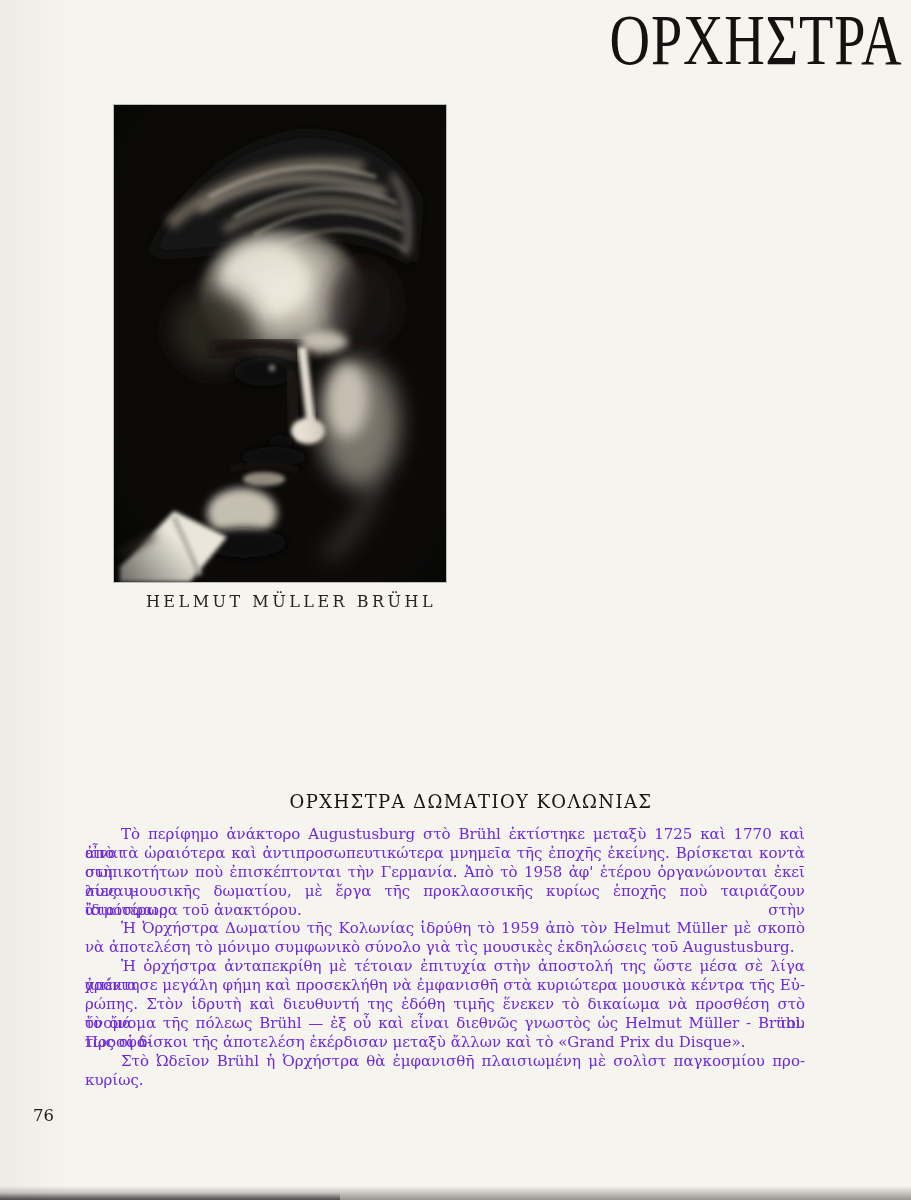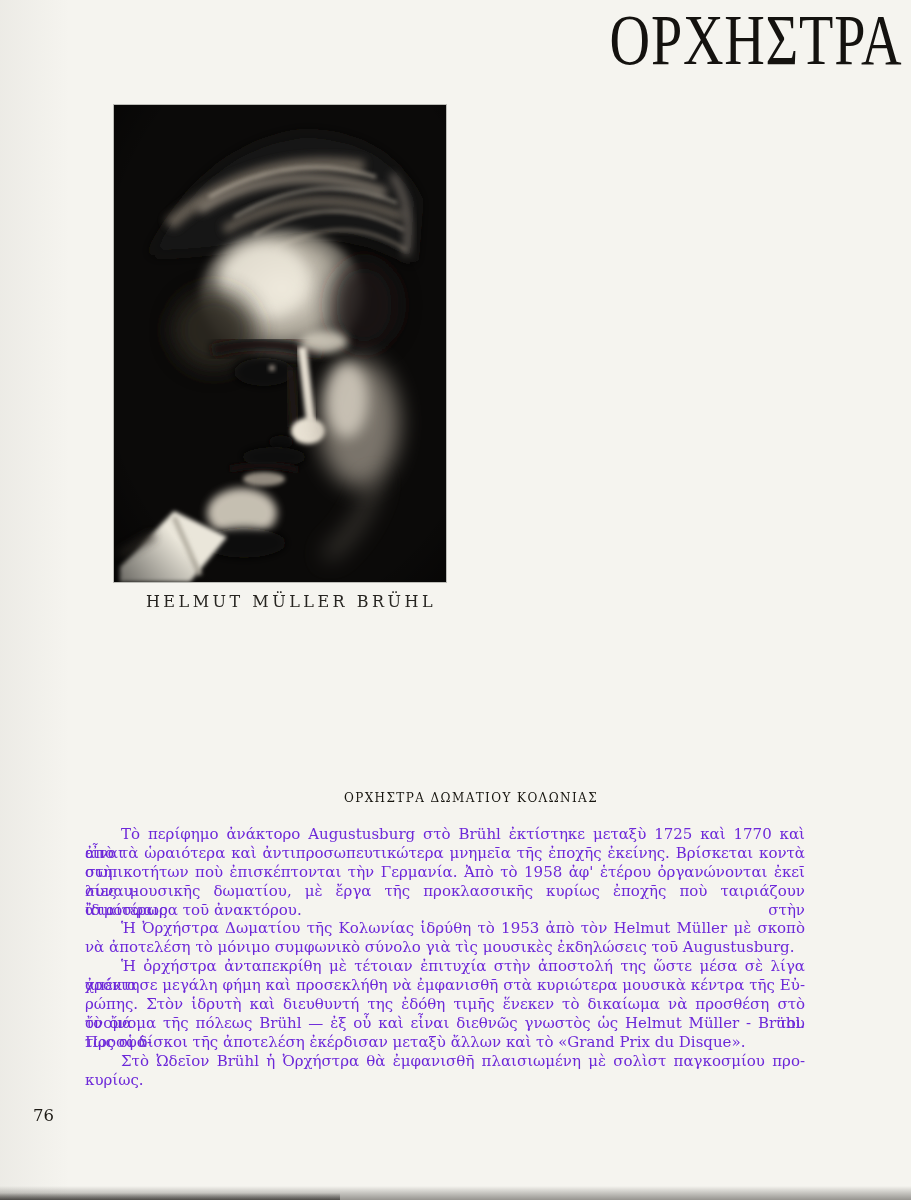--- a/index.html
+++ b/index.html
@@ -35,21 +35,21 @@
   .caption{
     position:absolute;left:114px;top:592px;width:332px;
     padding-left:22px;box-sizing:border-box;
     text-align:center;font-size:16px;letter-spacing:3.5px;color:#262420;
     white-space:nowrap;
   }
 
   .heading{
     position:absolute;left:85px;top:791px;width:720px;
     padding-left:52px;box-sizing:border-box;
-    text-align:center;font-size:12px;letter-spacing:1.4px;color:#17150f;
+    text-align:center;font-size:18px;letter-spacing:1.4px;color:#17150f;
     white-space:nowrap;
   }
 
   .body-text{
     position:absolute;left:85px;top:825px;width:720px;
     font-size:15px;color:#6d28d9;
   }
   .line{
     line-height:18.9px;height:18.9px;
     text-align:justify;text-align-last:justify;
@@ -146,21 +146,21 @@
   <div class="caption">HELMUT MÜLLER BRÜHL</div>
 
   <div class="heading">ΟΡΧΗΣΤΡΑ ΔΩΜΑΤΙΟΥ ΚΟΛΩΝΙΑΣ</div>
 
   <div class="body-text">
     <div class="line indent">Τὸ περίφημο ἀνάκτορο Augustusburg στὸ Brühl ἐκτίστηκε μεταξὺ 1725 καὶ 1770 καὶ εἶναι</div>
     <div class="line">ἀπὸ τὰ ὡραιότερα καὶ ἀντιπροσωπευτικώτερα μνημεῖα τῆς ἐποχῆς ἐκείνης. Βρίσκεται κοντὰ στὴ</div>
     <div class="line">σωπικοτήτων ποὺ ἐπισκέπτονται τὴν Γερμανία. Ἀπὸ τὸ 1958 ἀφ' ἑτέρου ὀργανώνονται ἐκεῖ συναυ-</div>
     <div class="line">λίες μουσικῆς δωματίου, μὲ ἔργα τῆς προκλασσικῆς κυρίως ἐποχῆς ποὺ ταιριάζουν ἰδιαιτέρως στὴν</div>
     <div class="line end">ἀτμόσφαιρα τοῦ ἀνακτόρου.</div>
-    <div class="line indent">Ἡ Ὀρχήστρα Δωματίου τῆς Κολωνίας ἱδρύθη τὸ 1953 ἀπὸ τὸν Helmut Müller μὲ σκοπὸ</div>
+    <div class="line indent">Ἡ Ὀρχήστρα Δωματίου τῆς Κολωνίας ἱδρύθη τὸ 1959 ἀπὸ τὸν Helmut Müller μὲ σκοπὸ</div>
     <div class="line end">νὰ ἀποτελέση τὸ μόνιμο συμφωνικὸ σύνολο γιὰ τὶς μουσικὲς ἐκδηλώσεις τοῦ Augustusburg.</div>
     <div class="line indent">Ἡ ὀρχήστρα ἀνταπεκρίθη μὲ τέτοιαν ἐπιτυχία στὴν ἀποστολή της ὥστε μέσα σὲ λίγα χρόνια</div>
     <div class="line">ἀπέκτησε μεγάλη φήμη καὶ προσεκλήθη νὰ ἐμφανισθῆ στὰ κυριώτερα μουσικὰ κέντρα τῆς Εὐ-</div>
     <div class="line">ρώπης. Στὸν ἱδρυτὴ καὶ διευθυντή της ἐδόθη τιμῆς ἕνεκεν τὸ δικαίωμα νὰ προσθέση στὸ ὄνομά του</div>
     <div class="line">τὸ ὄνομα τῆς πόλεως Brühl — ἐξ οὗ καὶ εἶναι διεθνῶς γνωστὸς ὡς Helmut Müller - Brühl. Προσφά-</div>
     <div class="line end">τως οἱ δίσκοι τῆς ἀποτελέση ἐκέρδισαν μεταξὺ ἄλλων καὶ τὸ «Grand Prix du Disque».</div>
     <div class="line indent">Στὸ Ὠδεῖον Brühl ἡ Ὀρχήστρα θὰ ἐμφανισθῆ πλαισιωμένη μὲ σολὶστ παγκοσμίου προ-</div>
     <div class="line end">κυρίως.</div>
   </div>
 

